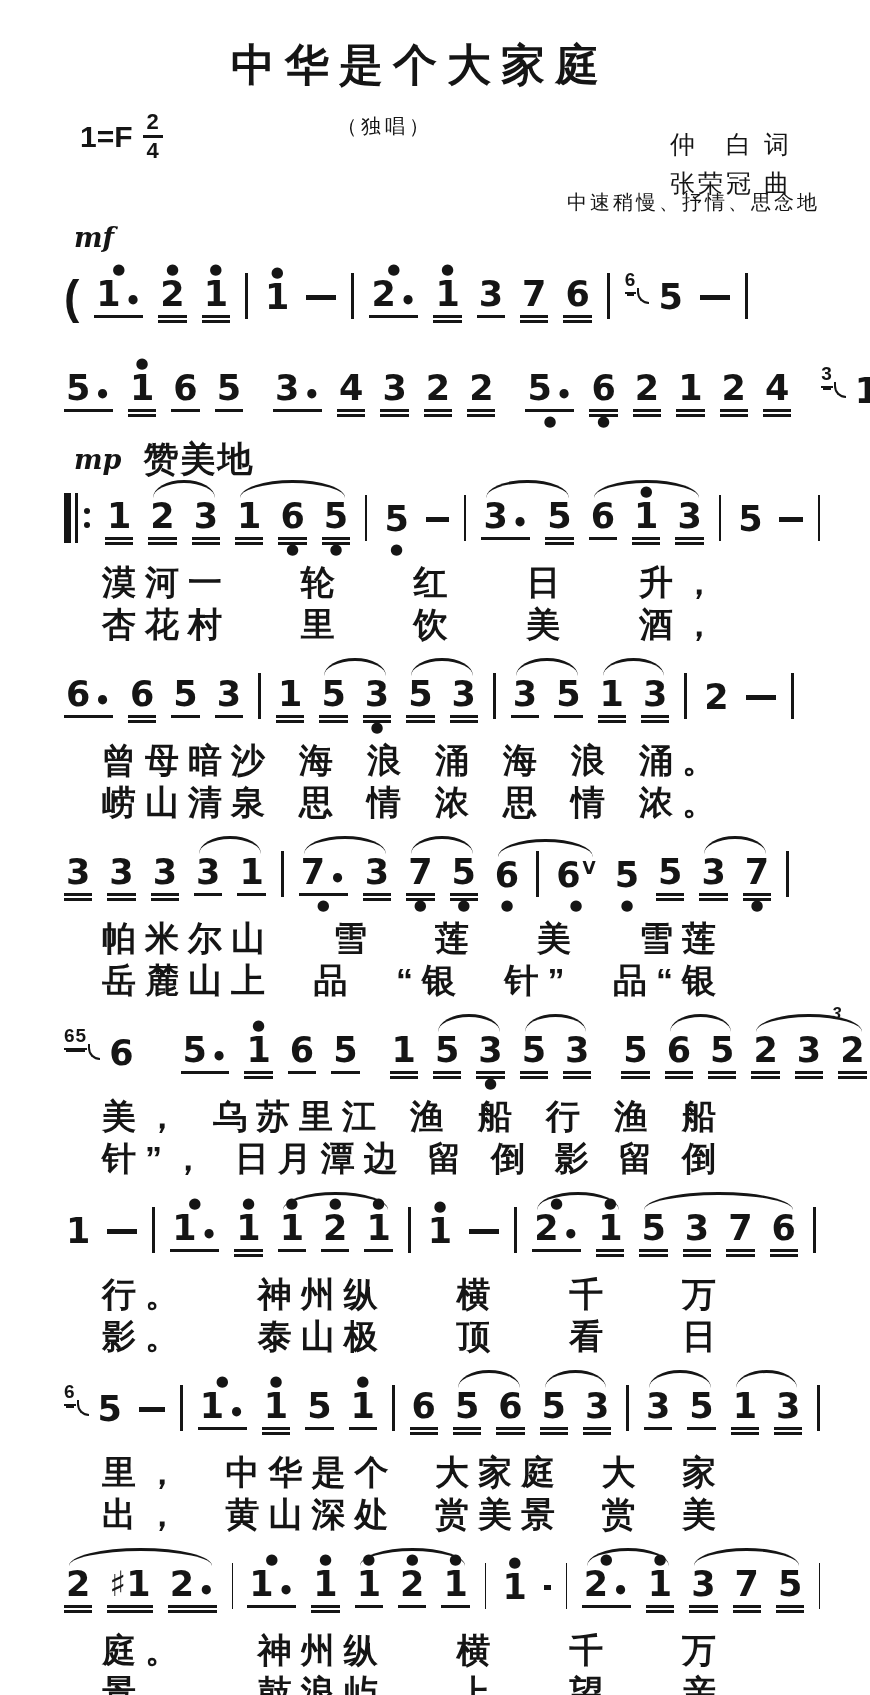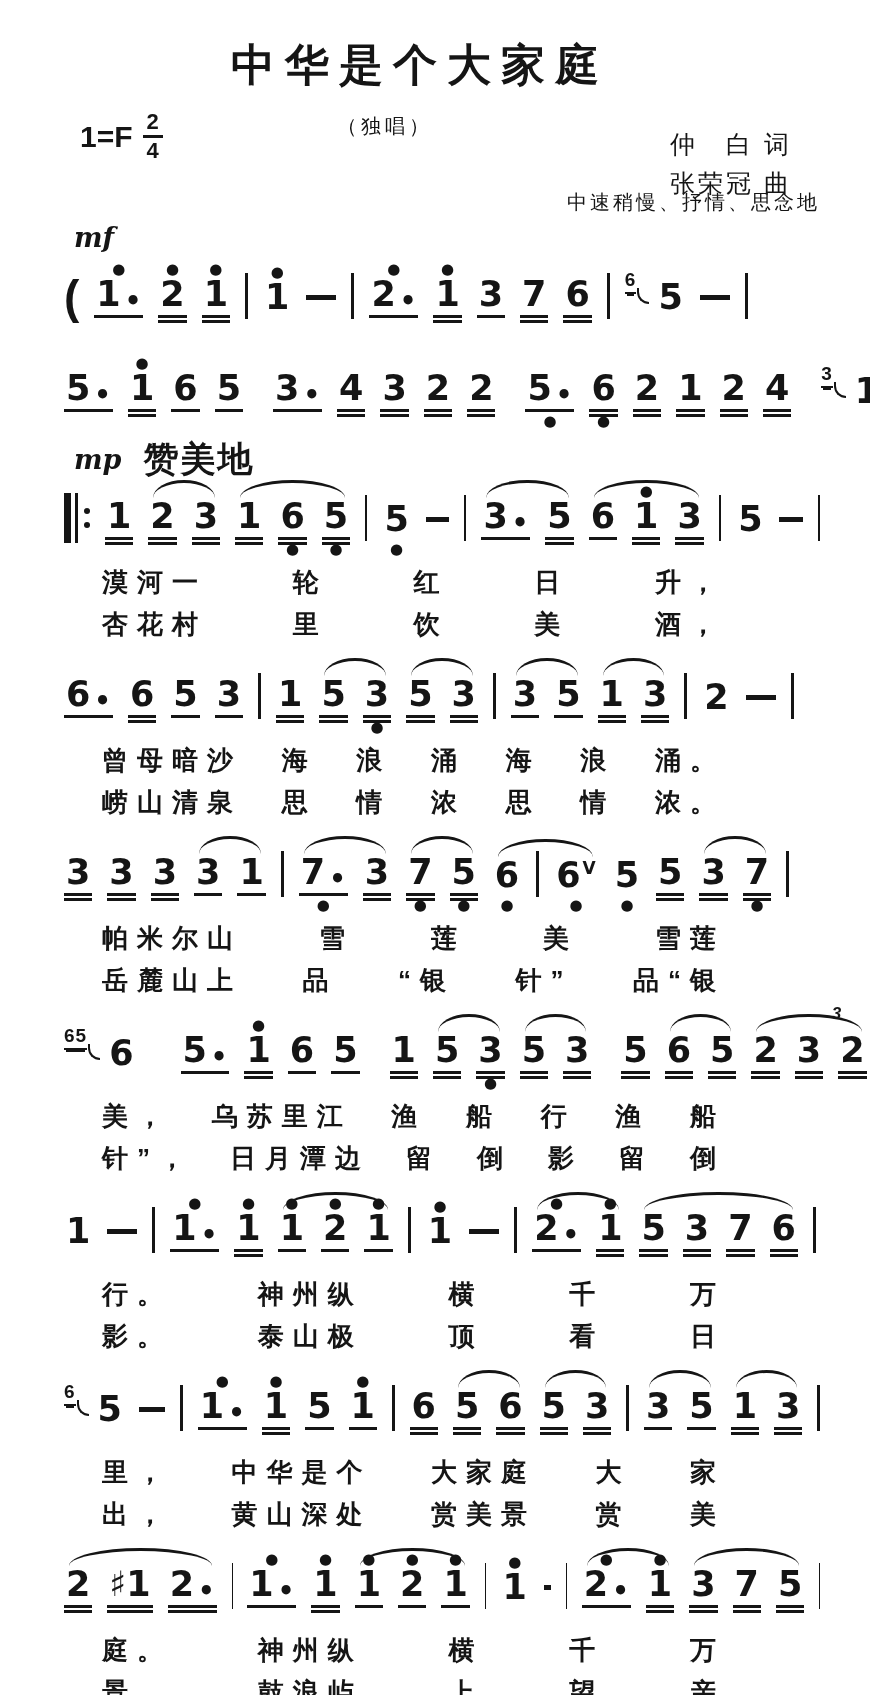--- a/index.html
+++ b/index.html
@@ -41,21 +41,21 @@
   .rdots{display:flex;flex-direction:column;gap:8px;margin-left:2px;}
   .rdots i{width:6px;height:6px;border-radius:50%;background:#151515;}
   .grace{display:inline-flex;align-items:flex-end;margin:0 -8px 44px 0;}
   .grace .gd{font-size:19px;font-weight:bold;border-bottom:2px solid #151515;box-shadow:0 4px 0 -2px #151515;padding-bottom:1px;letter-spacing:1px;}
   .ghook{width:10px;height:14px;border-left:2px solid #151515;border-bottom:2px solid #151515;border-radius:0 0 0 14px;margin-left:1px;transform:translateY(10px);}
   .grp{position:relative;display:inline-flex;align-items:flex-end;gap:15px;}
   .grp.slur::before{content:"";position:absolute;top:-4px;left:5px;right:5px;height:15px;border-top:3px solid #151515;border-radius:50% 50% 0 0 / 100% 100% 0 0;}
   .tuplab{position:absolute;top:-14px;right:22%;font-size:17px;font-weight:bold;font-style:italic;}
 
   
-  .lyr{display:flex;justify-content:space-between;align-items:baseline;font-size:26px;line-height:40px;margin:2px 95px 0 42px;font-weight:bold;}
+  .lyr{display:flex;justify-content:space-between;align-items:baseline;font-size:34px;line-height:40px;margin:2px 95px 0 42px;font-weight:bold;}
   .lyr span{letter-spacing:9px;white-space:nowrap;}
 </style>
 </head>
 <body>
 
 <div class="sheet">
 
   <div class="title">中华是个大家庭</div>
 
   <div class="hdr-row">

